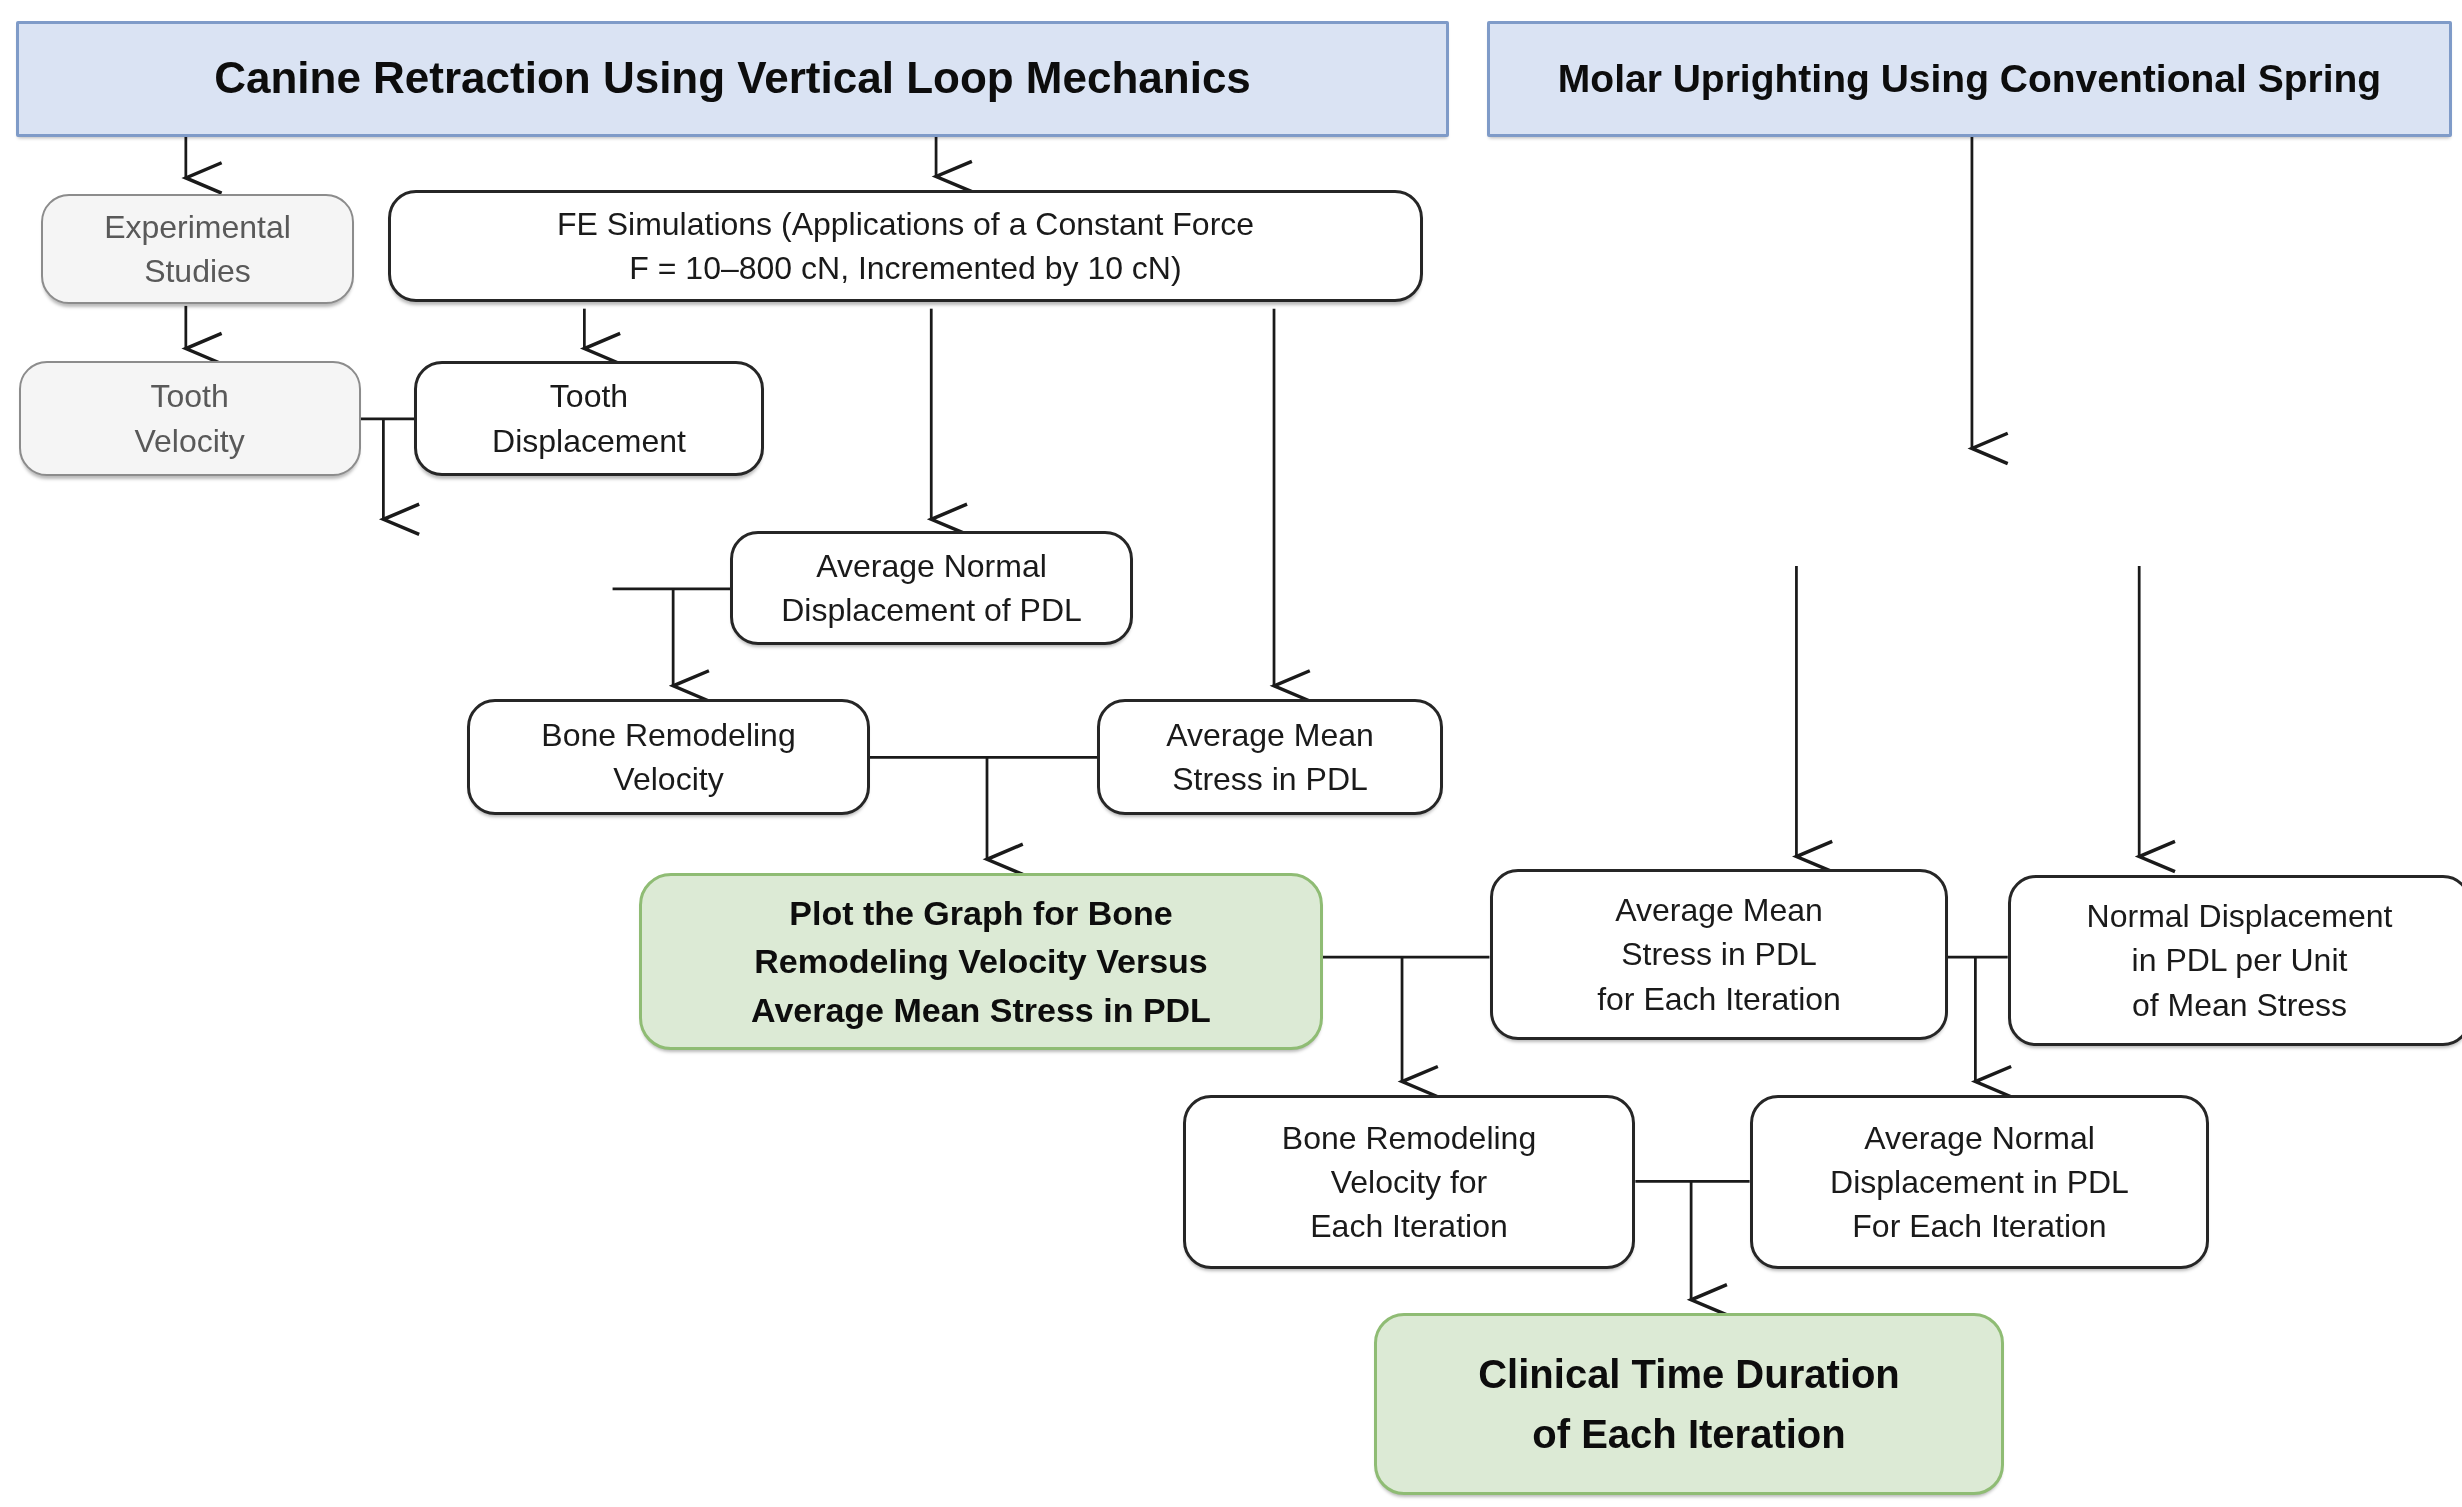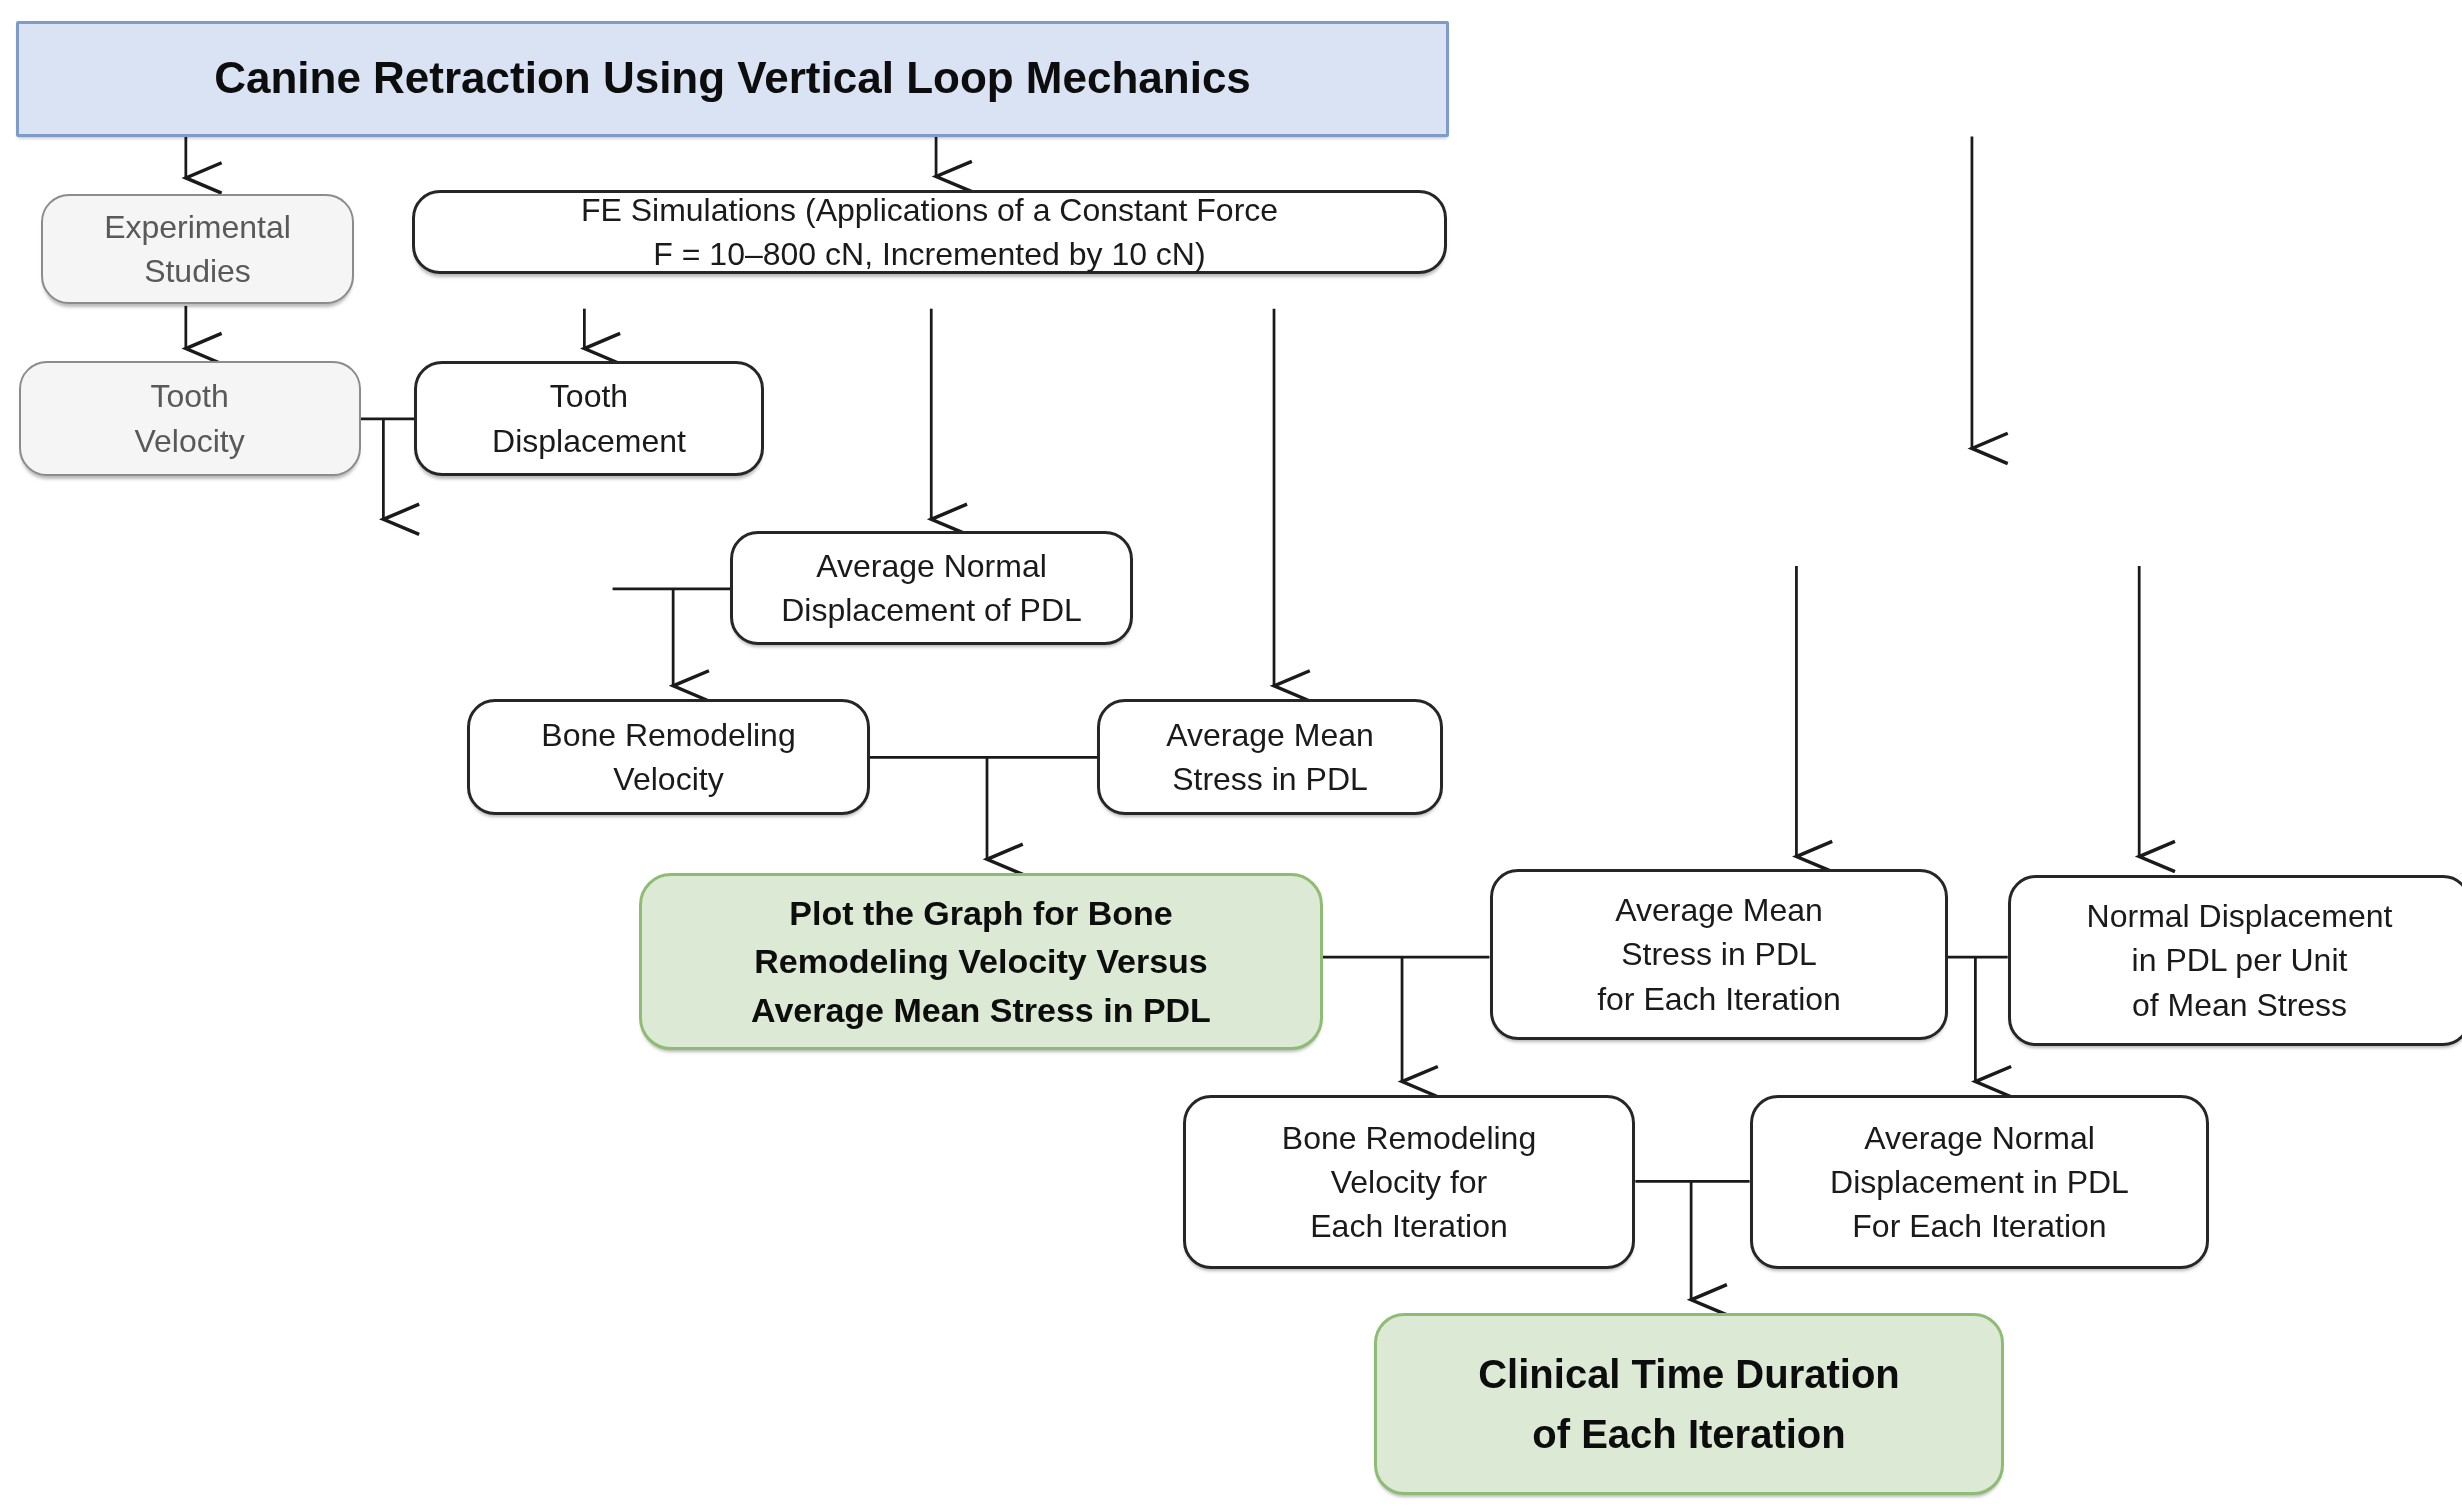--- a/index.html
+++ b/index.html
@@ -86,27 +86,30 @@
       <path d="M2870,1390 V1571" marker-end="url(#arrow)"></path>
       <path d="M2376,1716 H2542"></path>
       <path d="M2457,1716 V1888" marker-end="url(#arrow)"></path>
     </g>
   </svg>
 
   <div class="node header hdr-l" style="left:16px;top:20.7px;width:1433px;height:116px">
     <span class="label">Canine Retraction Using Vertical Loop Mechanics</span>
   </div>
 
+  <div class="node header hdr-r" style="left:1487px;top:20.7px;width:965px;height:116px">
+    <span class="label">Molar Uprighting Using Conventional Spring</span>
+  </div>
 
   <div class="node input" style="left:41px;top:194px;width:313px;height:110px">
     <span class="label">Experimental
 Studies</span>
   </div>
 
-  <div class="node process" style="left:412px;top:190px;width:1035px;height:84px">
+  <div class="node process" style="left:388px;top:190px;width:1035px;height:112px">
     <span class="label">FE Simulations (Applications of a Constant Force
 F = 10–800 cN, Incremented by 10 cN)</span>
   </div>
 
   <div class="node input" style="left:18.6px;top:361px;width:342px;height:115px">
     <span class="label">Tooth
 Velocity</span>
   </div>
 
   <div class="node process" style="left:414px;top:361px;width:350px;height:115px">

